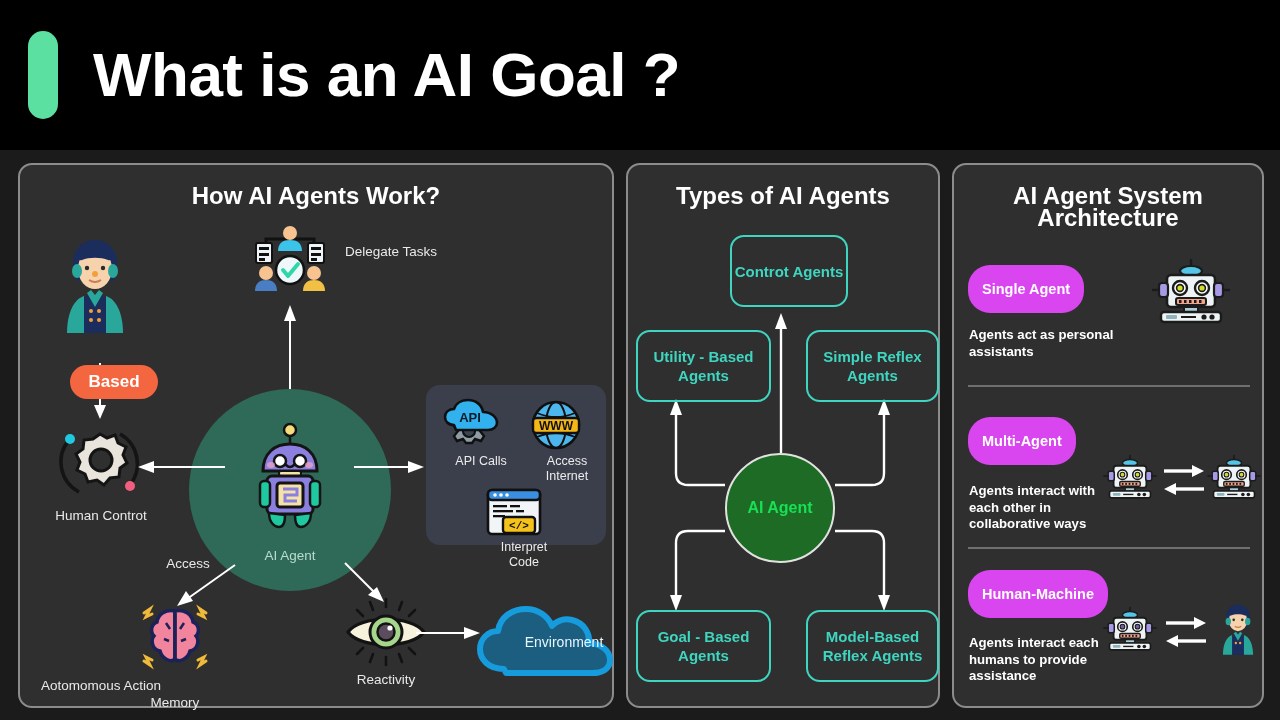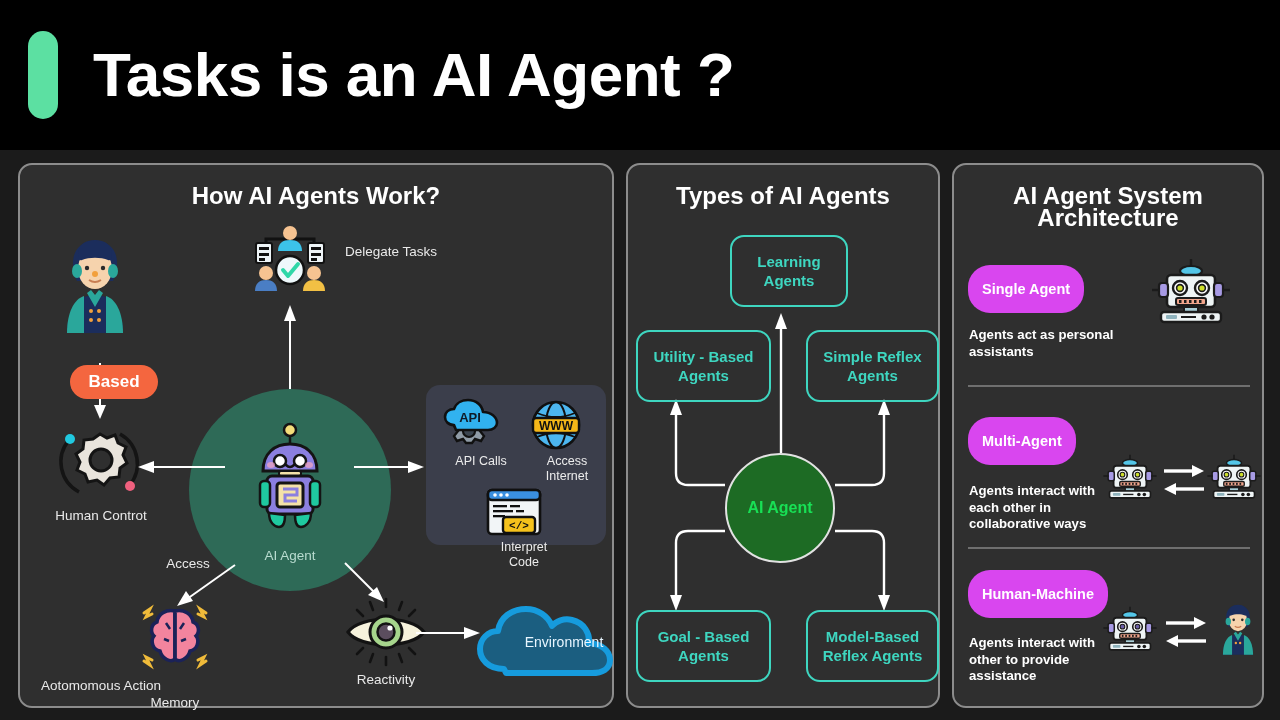--- a/index.html
+++ b/index.html
@@ -142,21 +142,21 @@
 
   svg { display: block; overflow: visible; }
 </style>
 </head>
 <body>
 
 <div id="root">
 
   <div class="header">
     <div class="accent-bar"></div>
-    <div class="header-title">Tasks is an AI Agent ?</div>
+    <div class="header-title">What is an AI Goal ?</div>
   </div>
 
   <div class="panel" id="panel-work">
     <div class="panel-title">How AI Agents Work?</div>
 
     <div style="position:absolute;left:37px;top:68px;">
       <svg width="76" height="104" viewBox="0 0 76 104">
         <path d="M38 8 C22 8 16 19 16 30 C16 38 18 44 20 48 L56 48 C58 44 60 38 60 30 C60 19 54 8 38 8 Z" fill="#1b2d5c"></path>
         <ellipse cx="38" cy="36" rx="17" ry="20" fill="#f6d3ad"></ellipse>
         <path d="M21 22 C21 12 28 7 38 7 C48 7 55 12 55 22 C55 26 53 28 51 27 C44 24 32 24 25 27 C23 28 21 26 21 22 Z" fill="#1b2d5c"></path>
@@ -405,21 +405,21 @@
         <polygon points="256,234 250,250 262,250" fill="#ffffff"></polygon>
 
         <path d="M97 366 L60 366 Q48 366 48 378 L48 434" stroke="#ffffff" stroke-width="2.4" fill="none"></path>
         <polygon points="48,446 42,430 54,430" fill="#ffffff"></polygon>
 
         <path d="M207 366 L244 366 Q256 366 256 378 L256 434" stroke="#ffffff" stroke-width="2.4" fill="none"></path>
         <polygon points="256,446 250,430 262,430" fill="#ffffff"></polygon>
       </svg>
     </div>
 
-    <div class="tbox" style="left:102px;top:70px;width:118px;height:72px;">Learning Agents</div>
+    <div class="tbox" style="left:102px;top:70px;width:118px;height:72px;">Controt Agents</div>
     <div class="tbox" style="left:8px;top:165px;width:135px;height:72px;">Utility - Based Agents</div>
     <div class="tbox" style="left:8px;top:445px;width:135px;height:72px;">Goal - Based Agents</div>
     <div class="tbox" style="left:178px;top:165px;width:133px;height:72px;">Simple Reflex Agents</div>
     <div class="tbox" style="left:178px;top:445px;width:133px;height:72px;">Model-Based Reflex Agents</div>
 
     <div class="center-agent">AI Agent</div>
   </div>
 
   <div class="panel" id="panel-arch">
     <div class="panel-title" style="padding:0 24px;">AI Agent System Architecture</div>
@@ -521,21 +521,21 @@
         <rect x="11" y="55" width="60" height="10" rx="3" fill="#eef4f5" stroke="#1b1b1b" stroke-width="2.4"></rect>
         <rect x="16" y="58" width="11" height="4" rx="1" fill="#8fb3bd"></rect>
         <line x1="31" y1="60" x2="46" y2="60" stroke="#1b1b1b" stroke-width="2"></line>
         <circle cx="54" cy="60" r="2.6" fill="#1b1b1b"></circle>
           <circle cx="62" cy="60" r="2.6" fill="#1b1b1b"></circle>
       </svg>
     </div>
     <div class="divider" style="top:382px;"></div>
 
     <div class="pill" style="left:14px;top:405px;">Human-Machine</div>
-    <div class="arch-desc" style="left:15px;top:470px;width:155px;">Agents interact with other to provide assistance</div>
+    <div class="arch-desc" style="left:15px;top:470px;width:155px;">Agents interact each humans to provide assistance</div>
     <div style="position:absolute;left:148px;top:440px;">
       <svg width="56" height="46" viewBox="0 0 82 66">
         <line x1="41" y1="2" x2="41" y2="12" stroke="#1b1b1b" stroke-width="2.4"></line>
         <ellipse cx="41" cy="14" rx="11" ry="5" fill="#53c6e8" stroke="#1b1b1b" stroke-width="2.2"></ellipse>
         <rect x="17" y="18" width="48" height="32" rx="4" fill="#eef4f5" stroke="#1b1b1b" stroke-width="2.6"></rect>
         <rect x="9" y="26" width="9" height="14" rx="3" fill="#a79ae4" stroke="#1b1b1b" stroke-width="2.2"></rect>
         <rect x="64" y="26" width="9" height="14" rx="3" fill="#a79ae4" stroke="#1b1b1b" stroke-width="2.2"></rect>
         <line x1="2" y1="33" x2="10" y2="33" stroke="#1b1b1b" stroke-width="2.4"></line>
         <line x1="72" y1="33" x2="80" y2="33" stroke="#1b1b1b" stroke-width="2.4"></line>
         <circle cx="30" cy="31" r="7" fill="#ffffff" stroke="#1b1b1b" stroke-width="2.4"></circle>

